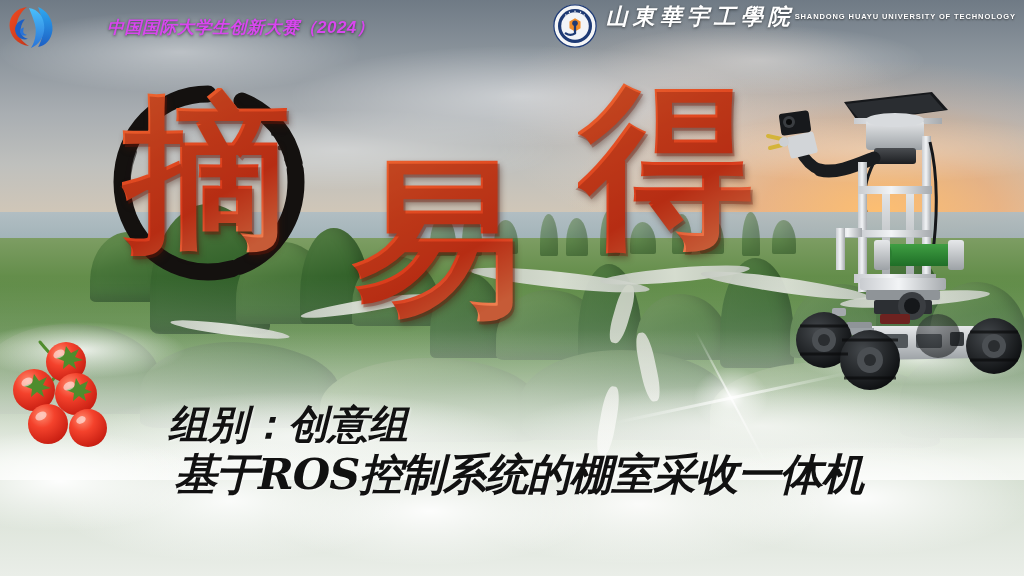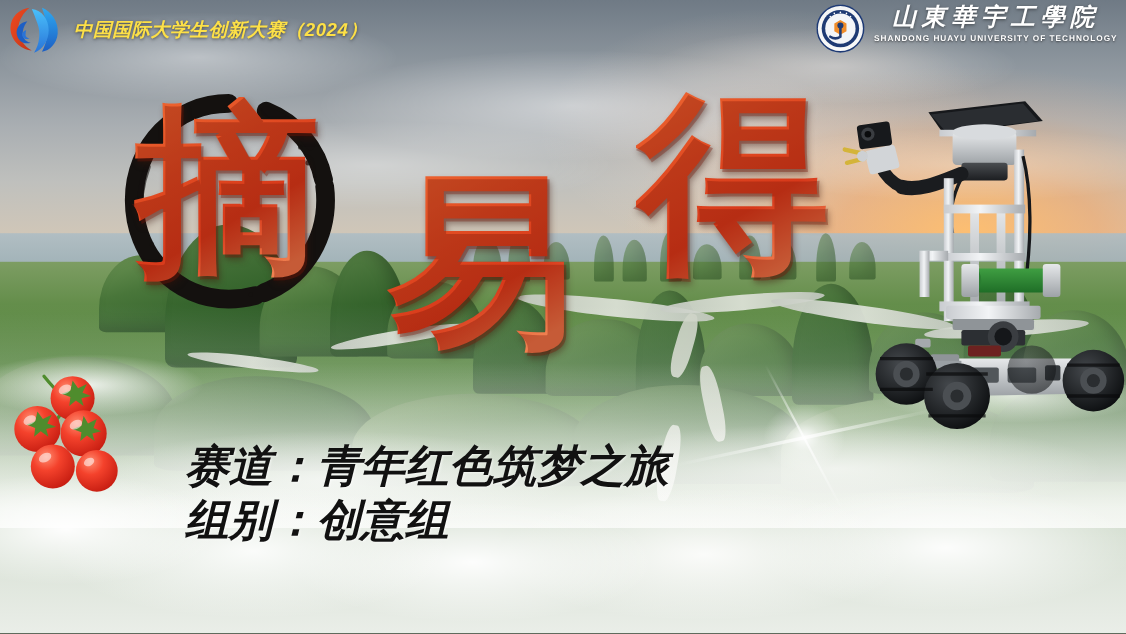--- a/index.html
+++ b/index.html
@@ -112,31 +112,32 @@
 
   
   .header-left {
     position: absolute; left: 6px; top: 4px;
     display: flex; align-items: center; gap: 9px;
     z-index: 40;
   }
   .contest-logo { width: 52px; height: 46px; display: block; }
   .contest-title {
     font-size: 17px; font-weight: 700; font-style: italic;
-    color: #fde047; letter-spacing: .5px; white-space: nowrap;
+    color: #d946ef; letter-spacing: .5px; white-space: nowrap;
     text-shadow: 0 1px 3px rgba(0,0,0,.55);
+    margin-left: 40px;
   }
 
   .header-right {
     position: absolute; right: 8px; top: 3px;
     display: flex; align-items: flex-start; gap: 8px;
     z-index: 40;
   }
   .uni-emblem { width: 46px; height: 46px; display: block; }
-  .uni-texts { display: flex; flex-direction: column; align-items: center; padding-top: 1px; }
+  .uni-texts { display: flex; flex-direction: row; align-items: center; padding-top: 1px; }
   .uni-name-cn {
     font-size: 22px; font-weight: 700; color: #ffffff;
     letter-spacing: 5px; font-style: italic;
     font-family: "DejaVu Serif", "Liberation Serif", serif;
     text-shadow: 0 1px 3px rgba(0,0,0,.5);
     line-height: 1.12;
   }
   .uni-name-en {
     font-size: 7.5px; font-weight: 700; color: #ffffff;
     letter-spacing: .9px; white-space: nowrap;
@@ -474,17 +475,17 @@
 
     <g stroke="#0a0b0c" stroke-width="3" opacity=".7">
       <path d="M38 248 L86 248 M38 276 L86 276"></path>
       <path d="M80 262 L136 262 M82 300 L134 300"></path>
       <path d="M208 254 L256 254 M208 282 L256 282"></path>
     </g>
   </svg>
 
 
   <div class="info-block">
-    <div class="info-line l1">赛道：青年红色筑梦之旅</div>
     <div class="info-line l2">组别：创意组</div>
+    <div class="info-line l3">基于ROS控制系统的棚室采收一体机</div>
   </div>
 
 </div>
 
 </body></html>

